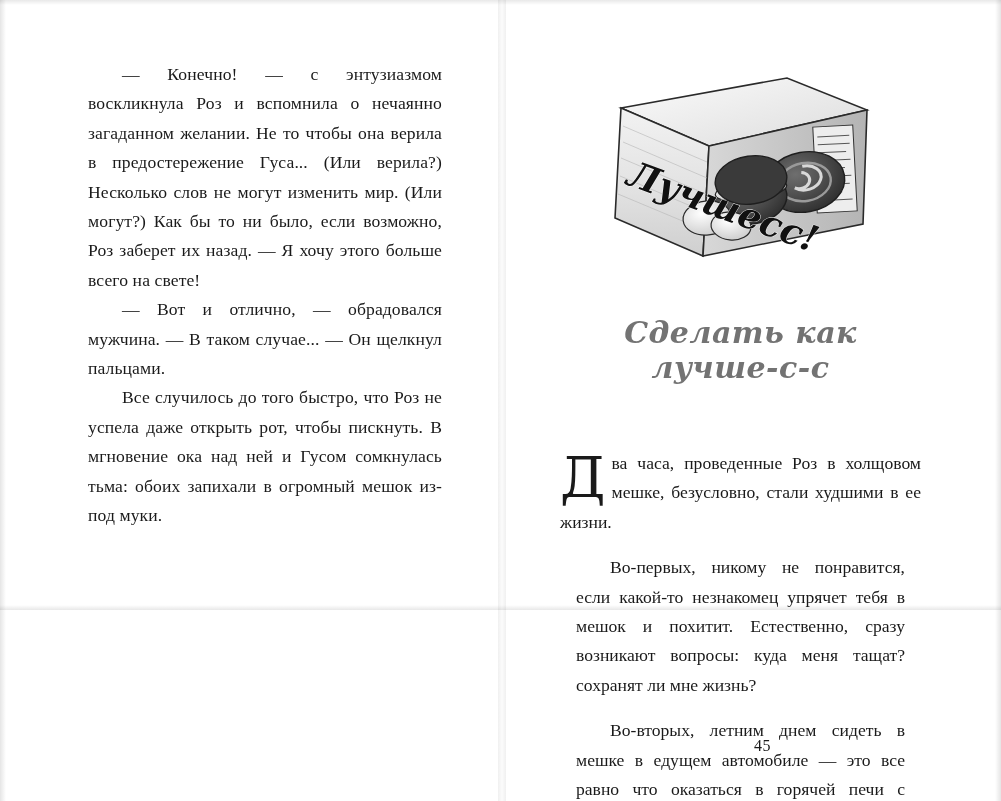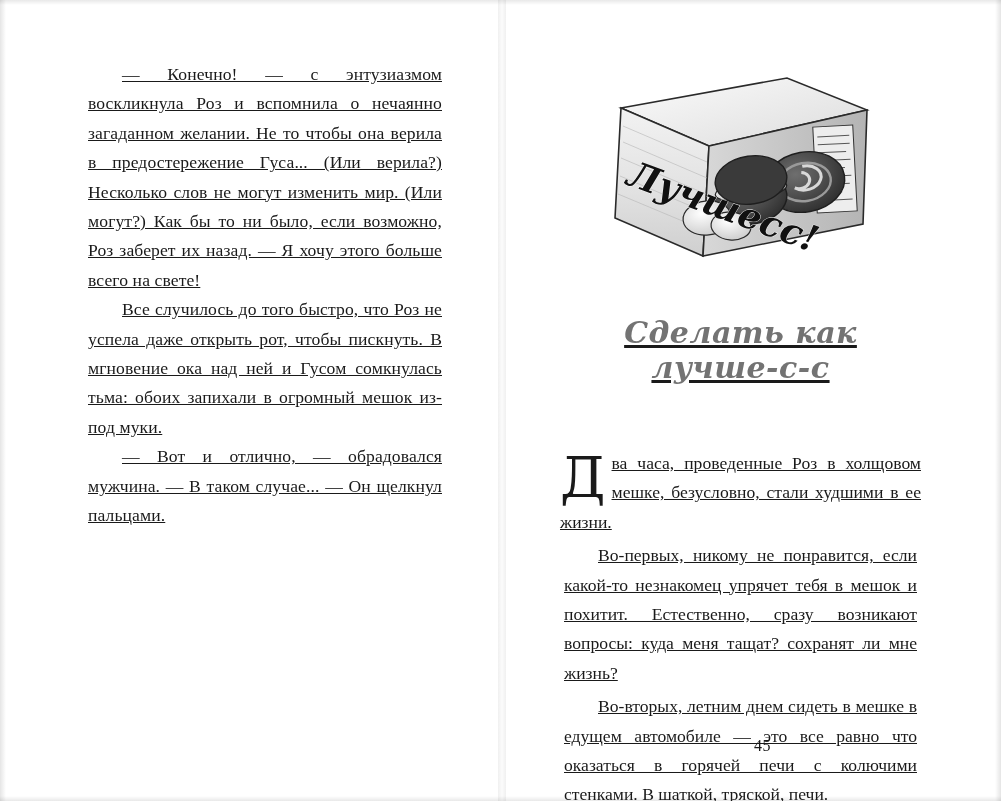--- a/index.html
+++ b/index.html
@@ -10,23 +10,22 @@
   body {
     width: 1001px;
     height: 801px;
     overflow: hidden;
     font-family: "Liberation Serif", serif;
     color: #1a1a1a;
   }
   .spread {
     position: relative;
     width: 1001px;
-    height: 801px;
+    height: 610px;
     display: flex;
-    text-decoration: underline;
   }
   .page {
     position: relative;
     box-sizing: border-box;
     height: 801px;
   }
   .page-left {
     width: 500px;
     padding: 60px 58px 40px 88px;
   }
@@ -113,21 +112,21 @@
   }
   .dropcap {
     float: left;
     font-family: "DejaVu Serif", serif;
     font-size: 56px;
     line-height: 46px;
     padding: 4px 6px 0 0;
     margin-top: 2px;
   }
   .right-par {
-    margin: 4px;
+    margin: 16px;
     text-indent: 34px;
     font-size: 17.6px;
     line-height: 29.4px;
     text-align: justify;
   }
 
   .folio {
     position: absolute;
     bottom: 46px;
     left: 12px;
@@ -137,22 +136,22 @@
     letter-spacing: 0.5px;
   }
 </style>
 </head>
 <body>
 
 <div class="spread">
 
   <div class="page page-left">
     <p class="body-par">— Конечно! — с энтузиазмом воскликнула Роз и вспомнила о нечаянно загаданном желании. Не то чтобы она верила в предостережение Гуса... (Или верила?) Несколько слов не могут изменить мир. (Или могут?) Как бы то ни было, если возможно, Роз заберет их назад. — Я хочу этого больше всего на свете!</p>
+    <p class="body-par">— Вот и отлично, — обрадовался мужчина. — В таком случае... — Он щелкнул пальцами.</p>
     <p class="body-par">Все случилось до того быстро, что Роз не успела даже открыть рот, чтобы пискнуть. В мгновение ока над ней и Гусом сомкнулась тьма: обоих запихали в огромный мешок из-под муки.</p>
-    <p class="body-par">— Вот и отлично, — обрадовался мужчина. — В таком случае... — Он щелкнул пальцами.</p>
   </div>
 
   <div class="page page-right">
 
     <div class="illus-wrap">
       <svg class="illus" width="300" height="215" viewBox="0 0 300 215">
         <defs>
           <linearGradient id="gFront" x1="0" y1="0" x2="0" y2="1">
             <stop offset="0%" stop-color="#f2f2f2"></stop>
             <stop offset="55%" stop-color="#e2e2e2"></stop>

